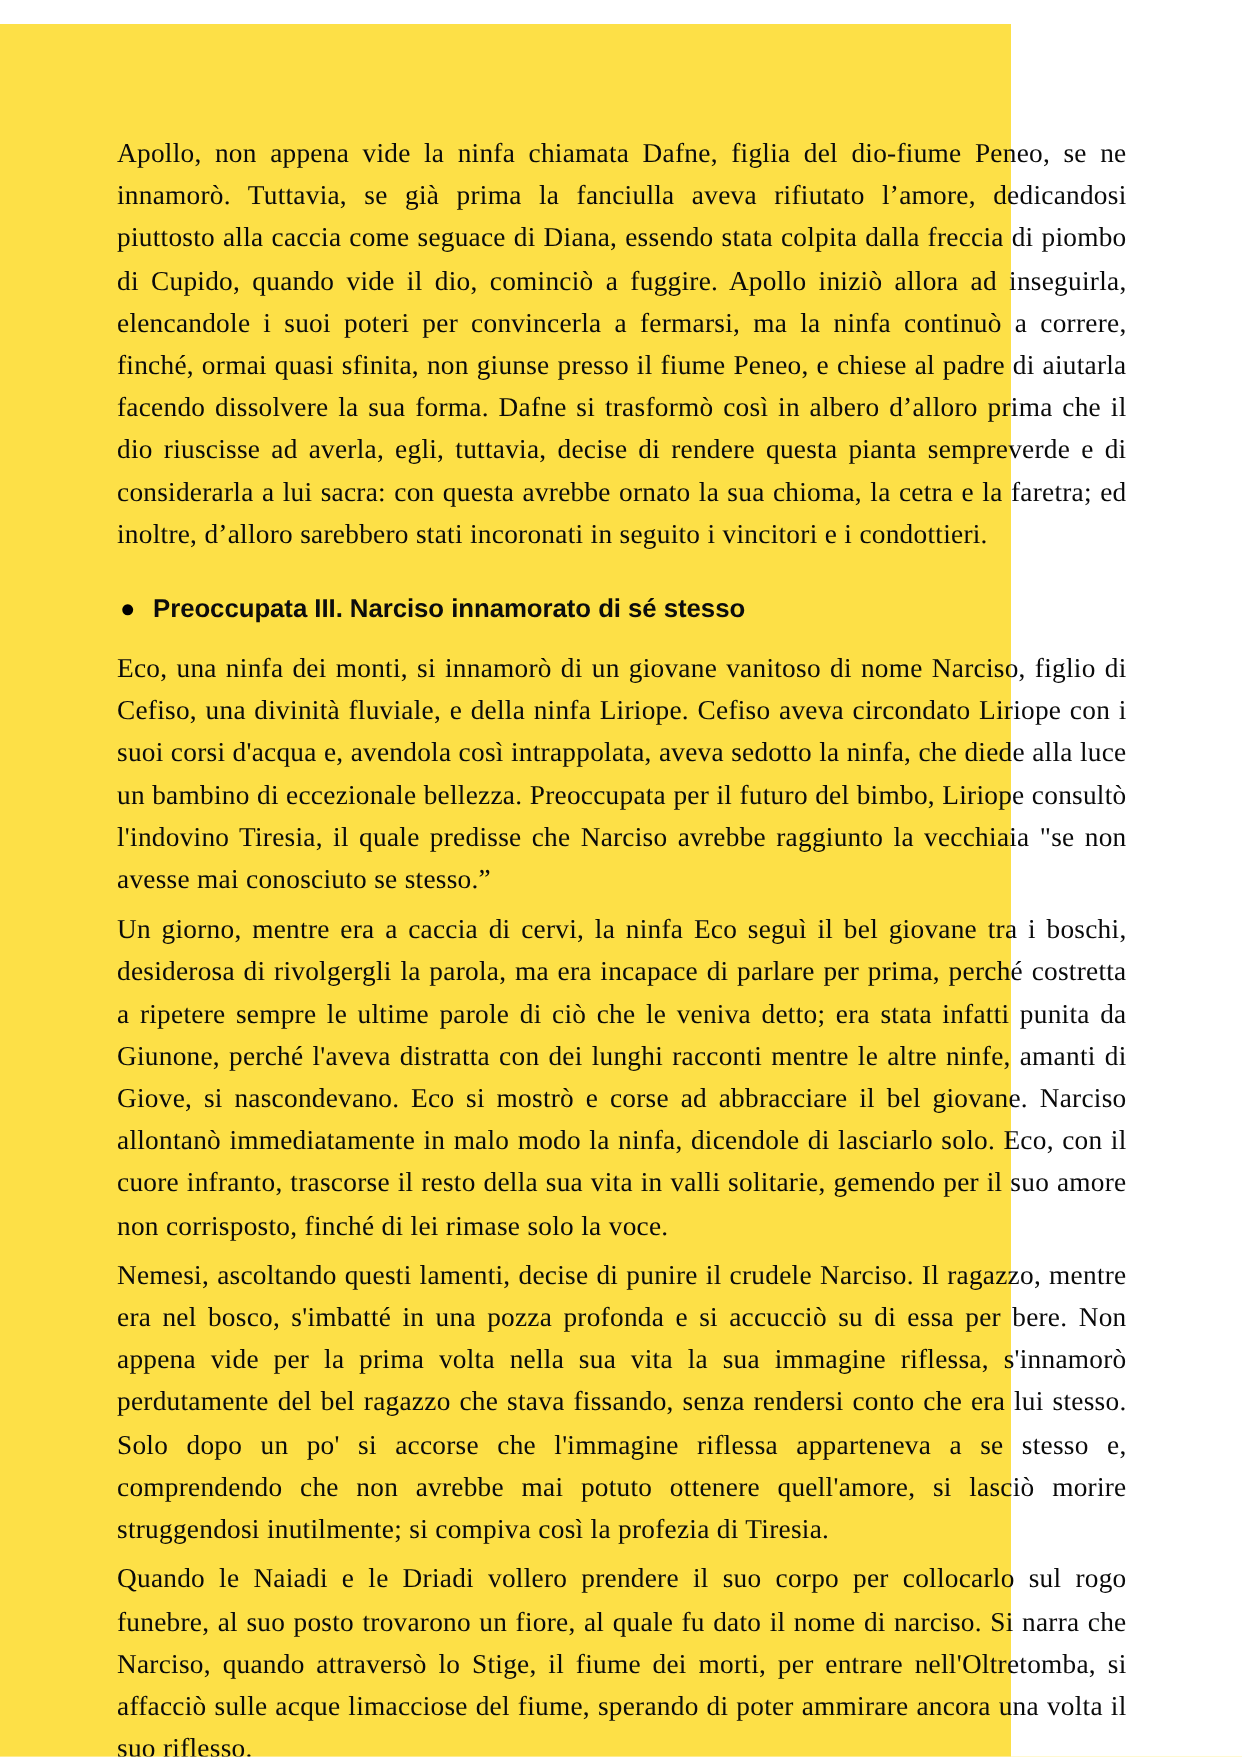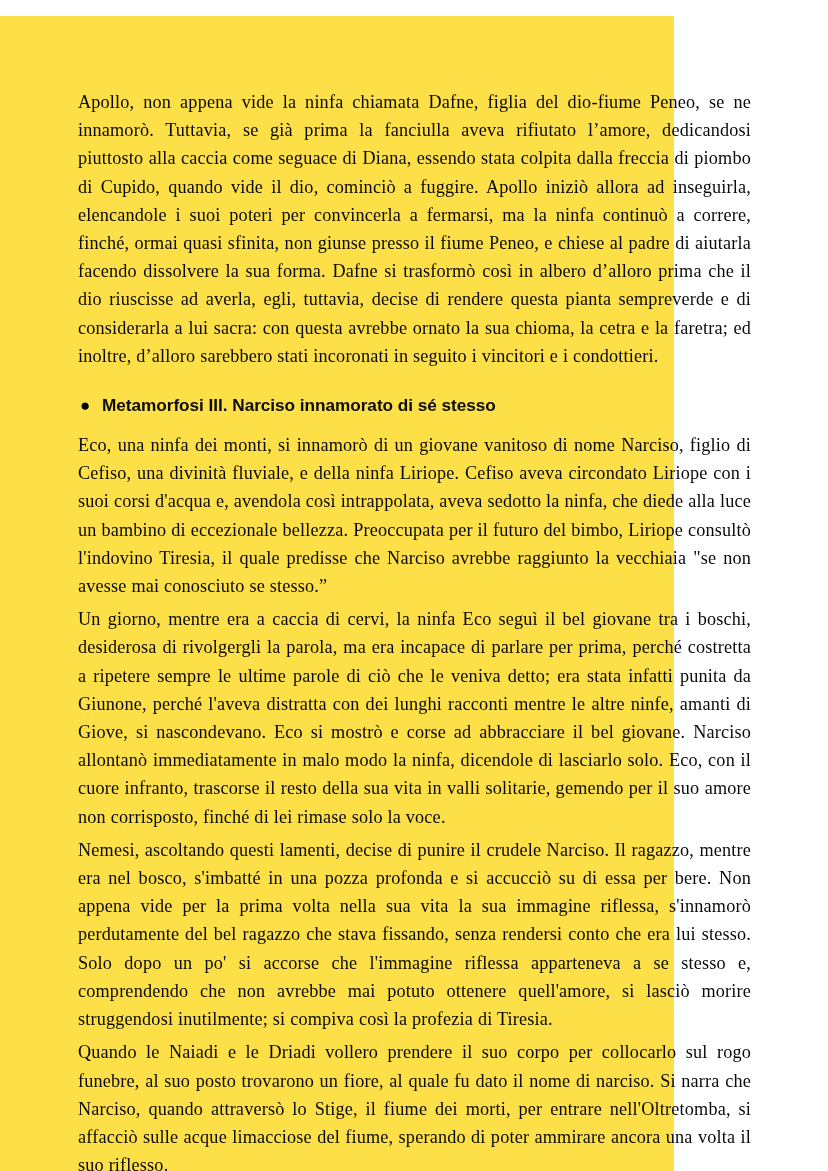--- a/index.html
+++ b/index.html
@@ -82,21 +82,21 @@
 </head>
 <body>
 
 <div class="page">
   <div class="content">
 
     <p class="body-text gap-1">Apollo, non appena vide la ninfa chiamata Dafne, figlia del dio-fiume Peneo, se ne innamorò. Tuttavia, se già prima la fanciulla aveva rifiutato l’amore, dedicandosi piuttosto alla caccia come seguace di Diana, essendo stata colpita dalla freccia di piombo di Cupido, quando vide il dio, cominciò a fuggire. Apollo iniziò allora ad inseguirla, elencandole i suoi poteri per convincerla a fermarsi, ma la ninfa continuò a correre, finché, ormai quasi sfinita, non giunse presso il fiume Peneo, e chiese al padre di aiutarla facendo dissolvere la sua forma. Dafne si trasformò così in albero d’alloro prima che il dio riuscisse ad averla, egli, tuttavia, decise di rendere questa pianta sempreverde e di considerarla a lui sacra: con questa avrebbe ornato la sua chioma, la cetra e la faretra; ed inoltre, d’alloro sarebbero stati incoronati in seguito i vincitori e i condottieri.</p>
 
     <div class="heading-item">
       <span class="heading-bullet">●</span>
-      <span class="heading-text">Metamorfosi III. Narciso innamorato di sé stesso</span>
+      <span class="heading-text">Preoccupata III. Narciso innamorato di sé stesso</span>
     </div>
 
     <p class="body-text gap-after-heading">Eco, una ninfa dei monti, si innamorò di un giovane vanitoso di nome Narciso, figlio di Cefiso, una divinità fluviale, e della ninfa Liriope. Cefiso aveva circondato Liriope con i suoi corsi d'acqua e, avendola così intrappolata, aveva sedotto la ninfa, che diede alla luce un bambino di eccezionale bellezza. Preoccupata per il futuro del bimbo, Liriope consultò l'indovino Tiresia, il quale predisse che Narciso avrebbe raggiunto la vecchiaia "se non avesse mai conosciuto se stesso.”</p>
 
     <p class="body-text gap-para">Un giorno, mentre era a caccia di cervi, la ninfa Eco seguì il bel giovane tra i boschi, desiderosa di rivolgergli la parola, ma era incapace di parlare per prima, perché costretta a ripetere sempre le ultime parole di ciò che le veniva detto; era stata infatti punita da Giunone, perché l'aveva distratta con dei lunghi racconti mentre le altre ninfe, amanti di Giove, si nascondevano. Eco si mostrò e corse ad abbracciare il bel giovane. Narciso allontanò immediatamente in malo modo la ninfa, dicendole di lasciarlo solo. Eco, con il cuore infranto, trascorse il resto della sua vita in valli solitarie, gemendo per il suo amore non corrisposto, finché di lei rimase solo la voce.</p>
 
     <p class="body-text gap-para">Nemesi, ascoltando questi lamenti, decise di punire il crudele Narciso. Il ragazzo, mentre era nel bosco, s'imbatté in una pozza profonda e si accucciò su di essa per bere. Non appena vide per la prima volta nella sua vita la sua immagine riflessa, s'innamorò perdutamente del bel ragazzo che stava fissando, senza rendersi conto che era lui stesso. Solo dopo un po' si accorse che l'immagine riflessa apparteneva a se stesso e, comprendendo che non avrebbe mai potuto ottenere quell'amore, si lasciò morire struggendosi inutilmente; si compiva così la profezia di Tiresia.</p>
 
     <p class="body-text gap-para">Quando le Naiadi e le Driadi vollero prendere il suo corpo per collocarlo sul rogo funebre, al suo posto trovarono un fiore, al quale fu dato il nome di narciso. Si narra che Narciso, quando attraversò lo Stige, il fiume dei morti, per entrare nell'Oltretomba, si affacciò sulle acque limacciose del fiume, sperando di poter ammirare ancora una volta il suo riflesso.</p>
 

